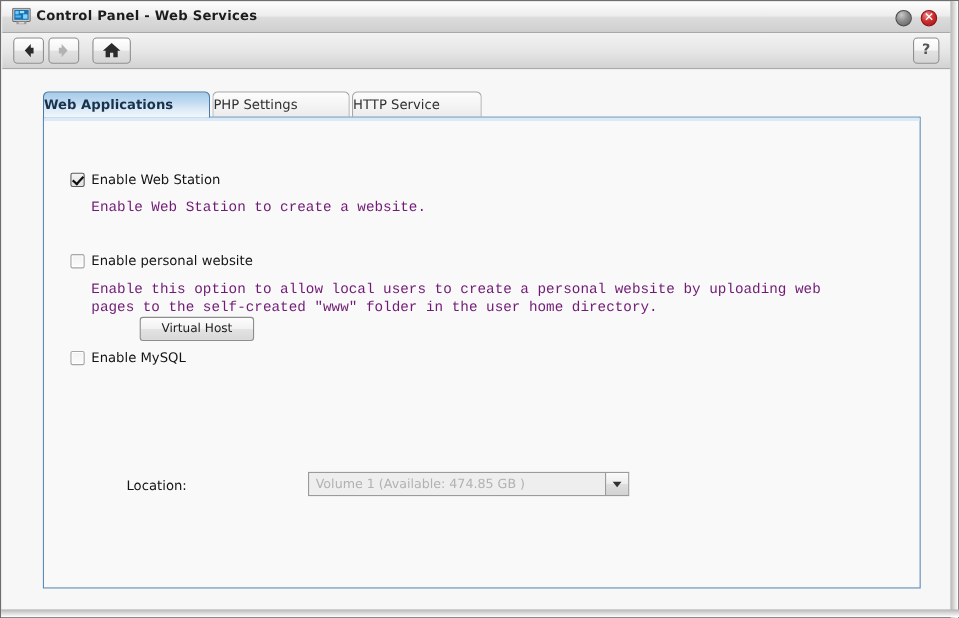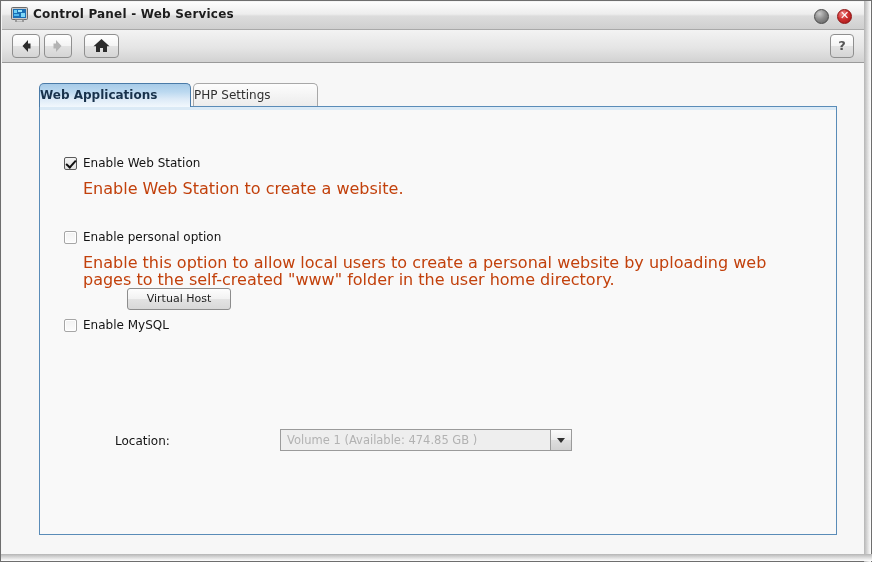--- a/index.html
+++ b/index.html
@@ -221,23 +221,24 @@
     border: solid #101010;
     border-width: 0 2px 2px 0;
     transform: rotate(42deg);
   }
   .cb-label {
     position: absolute;
     left: 19px; top: 0;
   }
   .desc {
     position: absolute;
-    font-size: 16px;
-    color: #c2410c;
+    font-size: 13px;
+    color: #701a75;
     line-height: 17px;
+    font-family: Liberation Mono, monospace;
   }
 
   #btn-virtual-host {
     position: absolute;
     left: 75px; top: 181px;
     width: 104px; height: 22px;
     box-sizing: border-box;
     border: 1px solid #8d8d8d;
     border-radius: 3px;
     background: linear-gradient(to bottom,#fdfdfd 0%,#f2f2f2 48%,#e3e3e3 52%,#d8d8d8 100%);
@@ -338,37 +339,40 @@
 
   <div id="body-area">
 
     <div id="tabstrip">
       <div class="tab active" id="tab-web">
         <span>Web Applications</span>
       </div>
       <div class="tab inactive" id="tab-php">
         <span>PHP Settings</span>
       </div>
+      <div class="tab inactive" id="tab-http">
+        <span>HTTP Service</span>
+      </div>
     </div>
 
     <div id="panel">
       <div id="panel-tophi"></div>
 
       <div class="row-check" style="left:24px; top:49px;">
         <span class="cb on"></span>
         <span class="cb-label">Enable Web Station</span>
       </div>
       <div class="desc" style="left:43px; top:73px; width:700px;">Enable Web Station to create a website.</div>
       <div id="btn-virtual-host">
         <span>Virtual Host</span>
       </div>
 
       <div class="row-check" style="left:24px; top:123px;">
         <span class="cb off"></span>
-        <span class="cb-label">Enable personal option</span>
+        <span class="cb-label">Enable personal website</span>
       </div>
       <div class="desc" style="left:43px; top:147px; width:700px;">Enable this option to allow local users to create a personal website by uploading web pages to the self-created "www" folder in the user home directory.</div>
 
       <div class="row-check" style="left:24px; top:211px;">
         <span class="cb off"></span>
         <span class="cb-label">Enable MySQL</span>
       </div>
 
       <div id="location-label">Location:</div>
       <div id="location-select">

